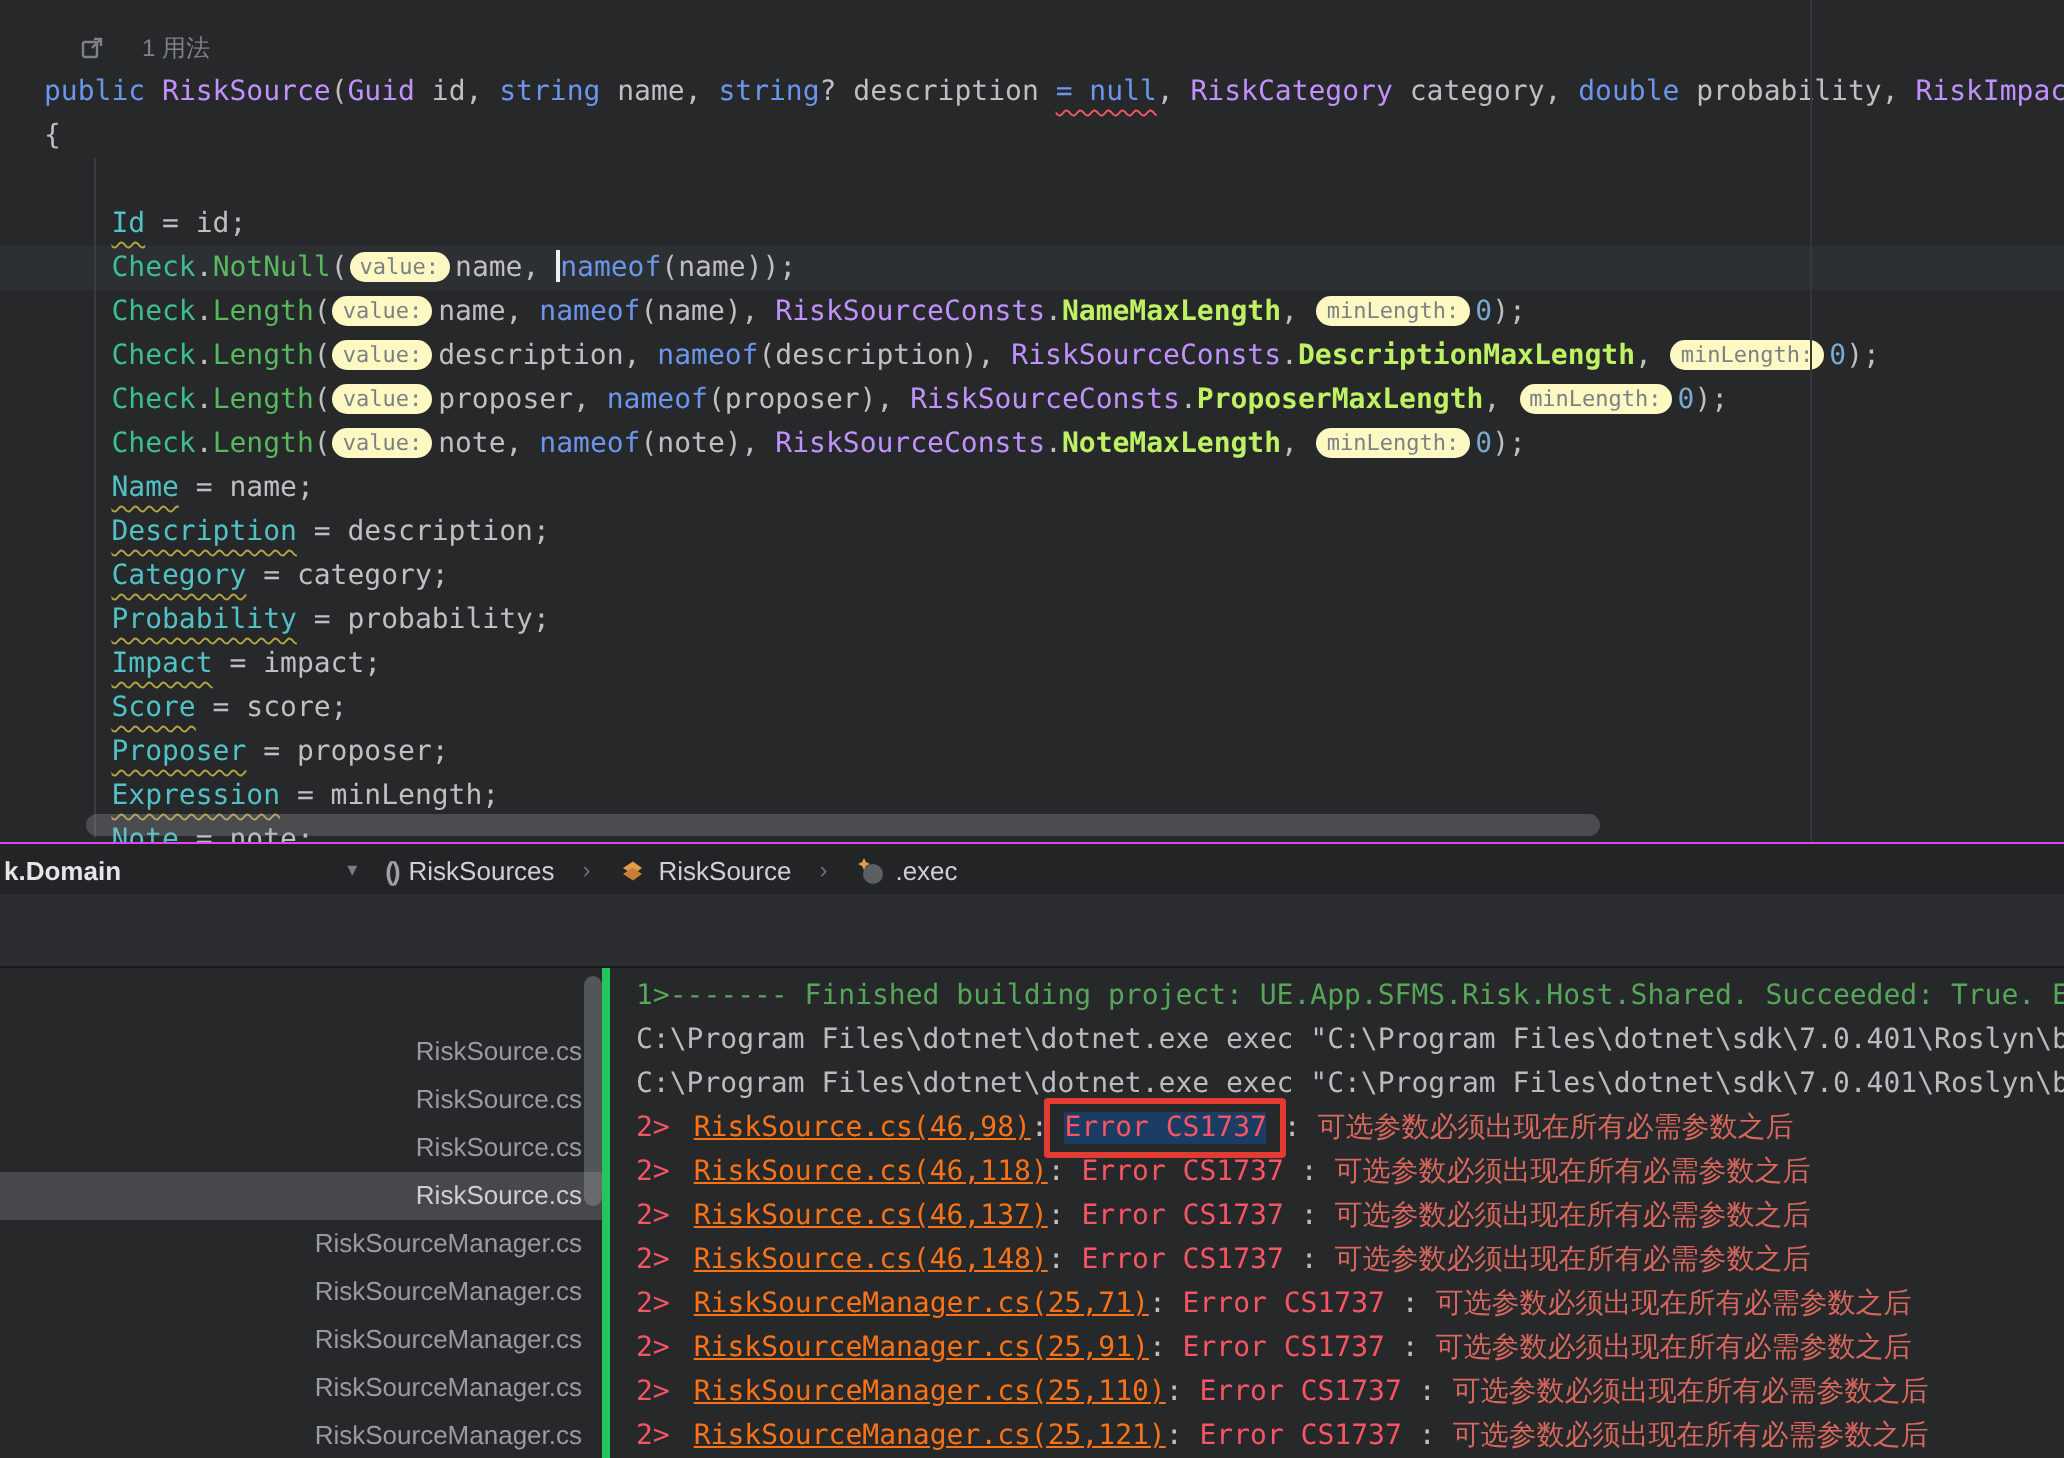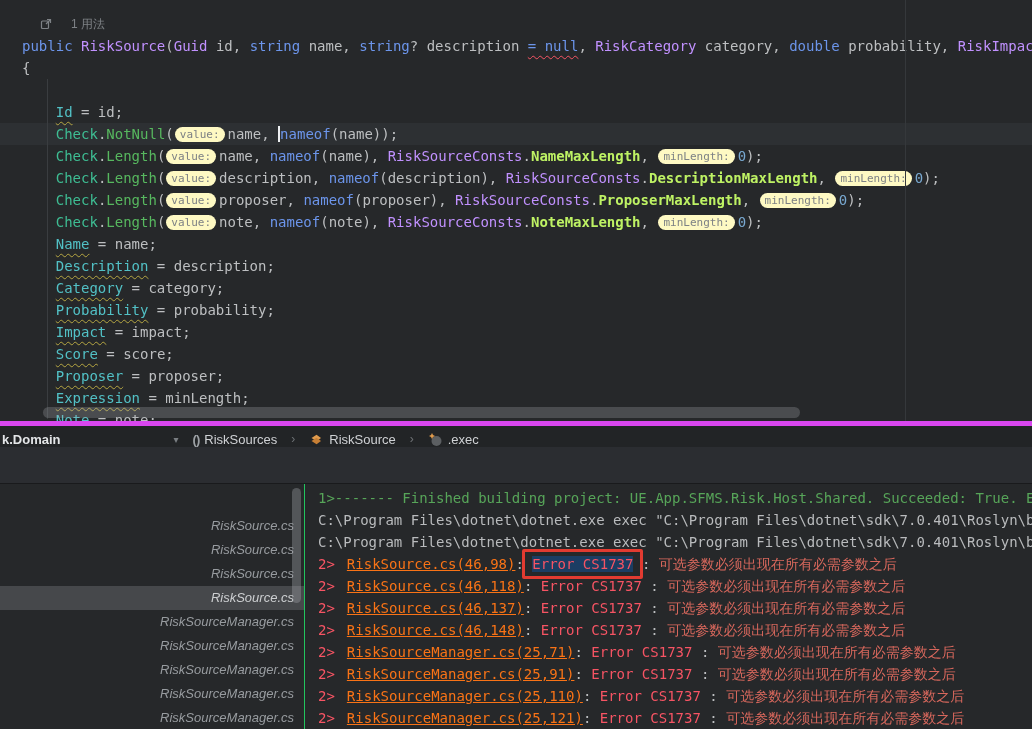--- a/index.html
+++ b/index.html
@@ -23,34 +23,34 @@
   .t-werr{color:#6C95EB;text-decoration:underline wavy #F75464 1px;text-underline-offset:4px;}
   .t-hint{display:inline-block;background:#fef9c3;color:#7D8185;border-radius:8px;font-size:11px;
           line-height:15px;padding:0 5px;margin:0 3px 0 1px;vertical-align:1px;}
   .t-caret{display:inline-block;width:0;height:16px;border-left:2px solid #EDEFF1;vertical-align:-3px;}
   #indent-guide{position:absolute;left:47px;top:79px;width:1px;height:340px;background:#3A3D40;}
   #margin-guide{position:absolute;left:905px;top:0;width:1px;height:421px;background:#35383B;}
   #hscroll{position:absolute;left:43px;top:407px;width:757px;height:11px;border-radius:6px;
            background:rgba(168,172,177,0.28);}
   
   #breadcrumb{position:absolute;left:0;top:421px;width:1032px;height:26px;background:#222426;
-              border-top:5px solid #d946ef;display:flex;align-items:center;font-size:13px;color:#CFD1D4;}
+              border-top:1px solid #d946ef;display:flex;align-items:center;font-size:13px;color:#CFD1D4;}
   #breadcrumb .proj{color:#E4E6E8;font-weight:bold;margin-left:2px;}
   #breadcrumb .fw{color:#6F7376;margin-left:6px;margin-top:42px;}
   #breadcrumb .chev{color:#7A7E82;font-size:10px;margin-left:3px;}
   .crumb{display:flex;align-items:center;gap:5px;margin-left:14px;}
   .crumb-sep{color:#6E7275;margin-left:14px;font-size:12px;}
   .ns-ico{color:#9DA1A5;font-weight:bold;letter-spacing:-1px;font-size:13px;}
   
   #gap{position:absolute;left:0;top:447px;width:1032px;height:36px;background:#2B2D31;}
   
   #bottom{position:absolute;left:0;top:483px;width:1032px;height:246px;background:#26282A;
           border-top:1px solid #191A1C;}
-  #files{position:absolute;left:0;top:0;width:305px;height:246px;border-right:1px solid #22c55e;
-         padding-top:30px;box-sizing:border-box;overflow:hidden;font-style:italic;}
+  #files{position:absolute;left:0;top:0;width:305px;height:246px;border-right:4px solid #22c55e;
+         padding-top:30px;box-sizing:border-box;overflow:hidden;}
   .frow{height:24px;line-height:24px;text-align:right;padding-right:10px;font-size:13px;color:#989CA0;}
   .frow.sel{background:#46484B;color:#CDCFD1;}
   #fscroll{position:absolute;left:292px;top:4px;width:9px;height:115px;border-radius:5px;
            background:rgba(168,172,177,0.35);}
   #console{position:absolute;left:306px;top:0;width:726px;height:246px;overflow:hidden;padding:3px 0 0 12px;
            box-sizing:border-box;}
   .oline{height:22px;line-height:22px;white-space:pre;
          font-family:"DejaVu Sans Mono","Liberation Mono",monospace;font-size:14px;color:#BDBFC1;}
   .c-grn{color:#57A559;}
   .c-pth{color:#B9BBBD;}

